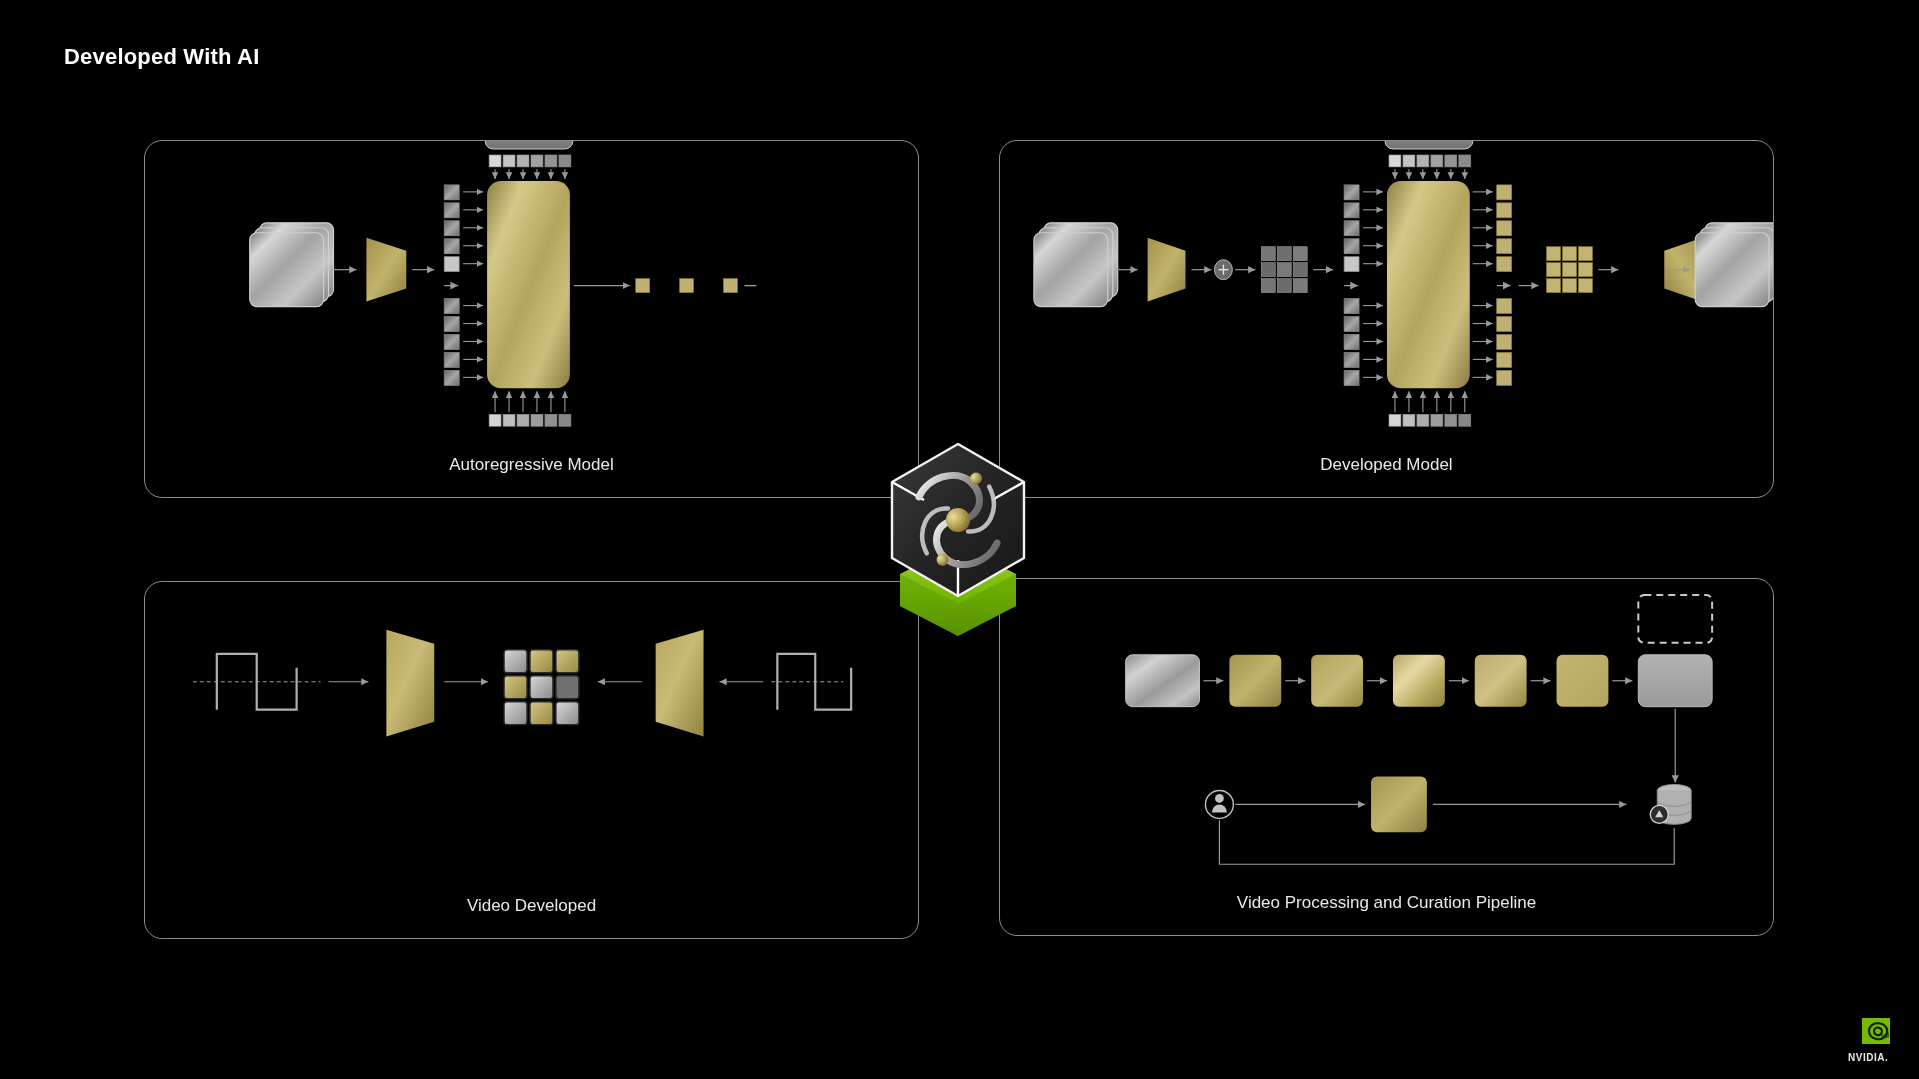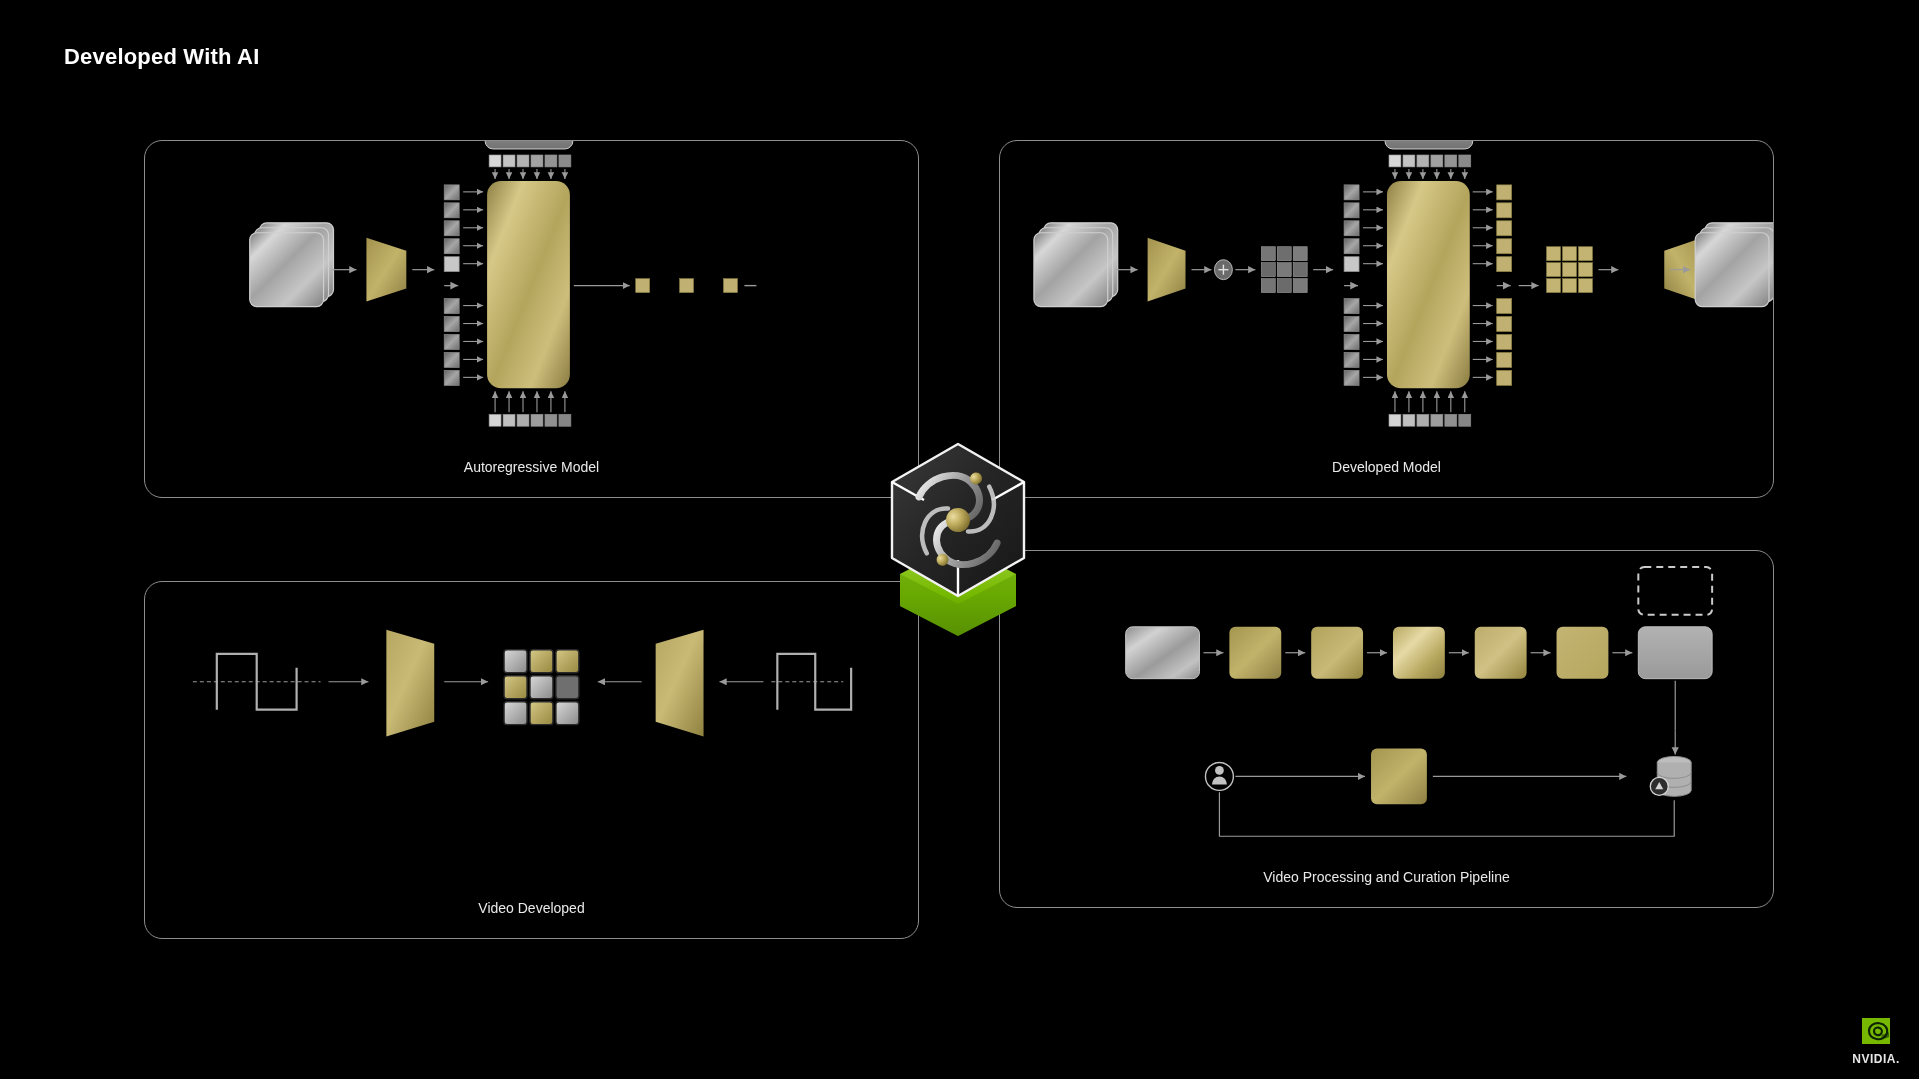--- a/index.html
+++ b/index.html
@@ -20,35 +20,35 @@
   
   .panel {
     position: absolute;
     border: 1px solid #8d8d8d;
     border-radius: 18px;
     background: #000;
   }
   .panel-tl { left: 144px;  top: 140px; width: 775px; height: 358px; }
   .panel-tr { left: 999px;  top: 140px; width: 775px; height: 358px; }
   .panel-bl { left: 144px;  top: 581px; width: 775px; height: 358px; }
-  .panel-br { left: 999px;  top: 550px; width: 775px; height: 358px; }
+  .panel-br { left: 999px;  top: 578px; width: 775px; height: 358px; }
 
   .panel-caption {
     position: absolute; left: 0; right: 0; bottom: 22px;
-    text-align: center; color: #e9e9e9; font-size: 14px; margin-top: 38px;
+    text-align: center; color: #e9e9e9; font-size: 17px; margin-top: 38px;
   }
 
   .canvas { position: absolute; left: 0; top: 0; right: 0; bottom: 0; }
 
   
   .cosmos-badge { position:absolute; left: 868px; top: 434px; width: 180px; height: 215px; }
 
   
   .nv-logo { position:absolute; left:1848px; top:1018px; width:56px; height:44px; }
-  .nv-word { font-size:12px; letter-spacing:.5px; color:#e7e7e7; text-align:center;
+  .nv-word { font-size:10px; letter-spacing:.5px; color:#e7e7e7; 
              font-family:"Liberation Sans", sans-serif; font-weight:bold; }
 </style>
 </head>
 <body>
 
 <div class="stage">
 
   <div class="page-title">Developed With AI</div>
 
   <div class="panel panel-tl">

